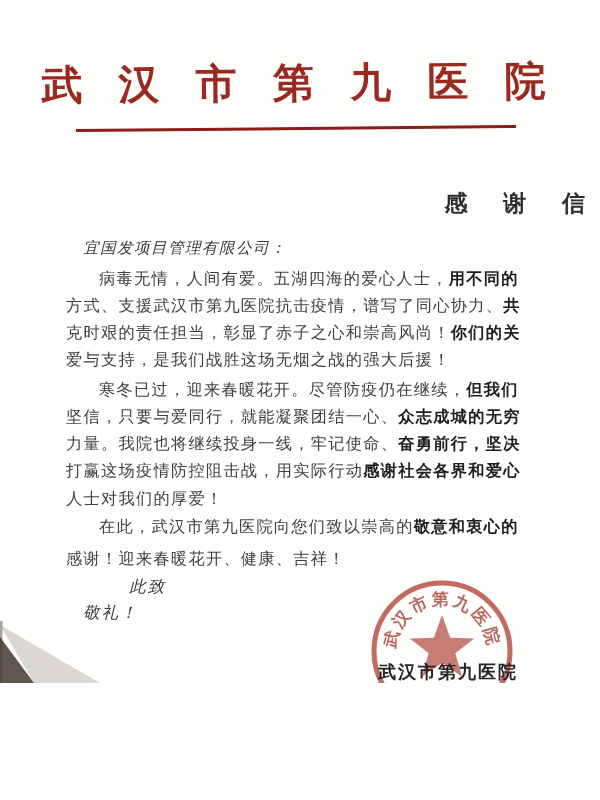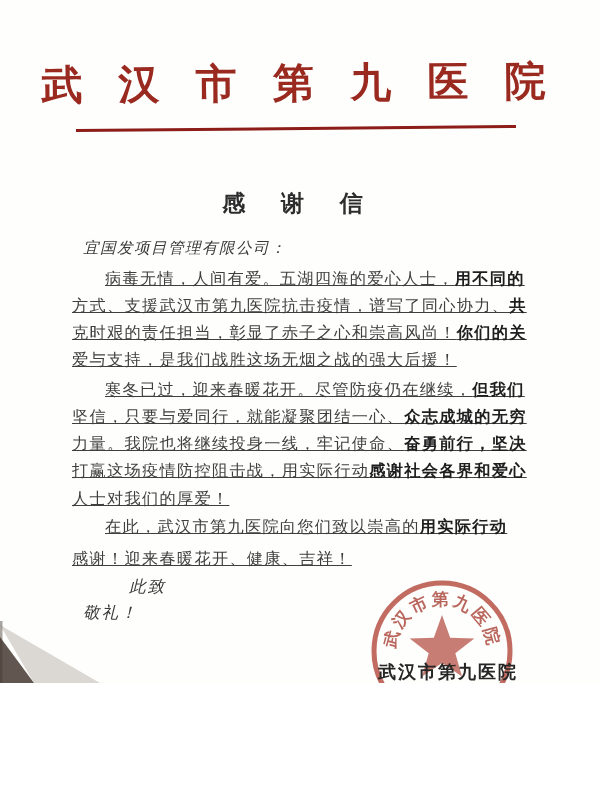--- a/index.html
+++ b/index.html
@@ -11,31 +11,31 @@
   .letterhead {
     position:absolute; top:56px; left:0; width:100%; text-align:center;
     font-size:41px; font-weight:bold; letter-spacing:13px;
     transform:rotate(-0.5deg); white-space:nowrap;
   }
   .rule {
     position:absolute; top:127px; left:76px; width:440px; height:3px;
     transform:rotate(-0.55deg);
   }
   .title {
-    position:absolute; top:188px; left:0; width:100%; text-align:center;
+    position:absolute; top:188px; left:0; width:100%; text-align:right;
     font-size:23px; font-weight:bold; color:#2d2d2d; letter-spacing:15px;
     white-space:nowrap;
   }
   .salutation {
     position:absolute; top:238px; left:83px; font-size:15.5px; color:#3a3a3a;
     letter-spacing:1.5px; white-space:nowrap;font-style:italic;
   }
   .bline {
-    position:absolute; left:72px; width:470px; font-size:16.2px;
-    letter-spacing:1.3px; color:#3f3f3f; white-space:nowrap;text-decoration:underline;
+    position:absolute; left:66px; width:470px; font-size:16.2px;
+    letter-spacing:1.3px; color:#3f3f3f; white-space:nowrap;
   }
   .bline.ind { padding-left:33px; }
   .seg.bold { font-weight:bold; color:#1e1e1e; }
   .closing { position:absolute; font-size:16.5px; color:#3a3a3a; letter-spacing:2px;font-style:italic; }
   .sig-name {
     position:absolute; top:660px; left:378px; font-size:18px; font-weight:bold;
     color:#262626; letter-spacing:2px; white-space:nowrap;
   }
   .sig-date {
     position:absolute; top:690px; left:387px; font-size:17px; font-weight:bold;
@@ -59,21 +59,21 @@
 
   <div class="bline ind" style="top:268px"><span class="seg">病毒无情，人间有爱。五湖四海的爱心人士，</span><span class="seg bold">用不同的</span></div>
   <div class="bline" style="top:295px"><span class="seg">方式、支援武汉市第九医院抗击疫情，谱写了同心协力、</span><span class="seg bold">共</span></div>
   <div class="bline" style="top:322px"><span class="seg">克时艰的责任担当，彰显了赤子之心和崇高风尚！</span><span class="seg bold">你们的关</span></div>
   <div class="bline ind" style="top:379px"><span class="seg">寒冬已过，迎来春暖花开。尽管防疫仍在继续，</span><span class="seg bold">但我们</span></div>
   <div class="bline" style="top:349px"><span class="seg">爱与支持，是我们战胜这场无烟之战的强大后援！</span><span class="seg bold"></span></div>
   <div class="bline" style="top:406px"><span class="seg">坚信，只要与爱同行，就能凝聚团结一心、</span><span class="seg bold">众志成城的无穷</span></div>
   <div class="bline" style="top:433px"><span class="seg">力量。我院也将继续投身一线，牢记使命、</span><span class="seg bold">奋勇前行，坚决</span></div>
   <div class="bline" style="top:460px"><span class="seg">打赢这场疫情防控阻击战，用实际行动</span><span class="seg bold">感谢社会各界和爱心</span></div>
   <div class="bline" style="top:488px"><span class="seg">人士对我们的厚爱！</span><span class="seg bold"></span></div>
-  <div class="bline ind" style="top:516px"><span class="seg">在此，武汉市第九医院向您们致以崇高的</span><span class="seg bold">用实际行动</span></div>
+  <div class="bline ind" style="top:516px"><span class="seg">在此，武汉市第九医院向您们致以崇高的</span><span class="seg bold">敬意和衷心的</span></div>
   <div class="bline" style="top:548px"><span class="seg">感谢！迎来春暖花开、健康、吉祥！</span><span class="seg bold"></span></div>
 
   <div class="closing" style="top:576px; left:129px">此致</div>
   <div class="closing" style="top:602px; left:83px">敬礼！</div>
 
   <svg class="seal" viewBox="0 0 158 150">
     <circle cx="79" cy="74" r="68" fill="none" stroke="#b34b3e" stroke-width="5" opacity="0.82"></circle>
     <polygon points="79,38 87.2,60.7 111.3,61.5 92.3,76.3 99,99.5 79,86 59,99.5 65.7,76.3 46.7,61.5 70.8,60.7" fill="#b34b3e" opacity="0.72"></polygon>
     <defs>
       <path id="sealArc" d="M 33,74 A 46,46 0 0 1 125,74" fill="none"></path>

